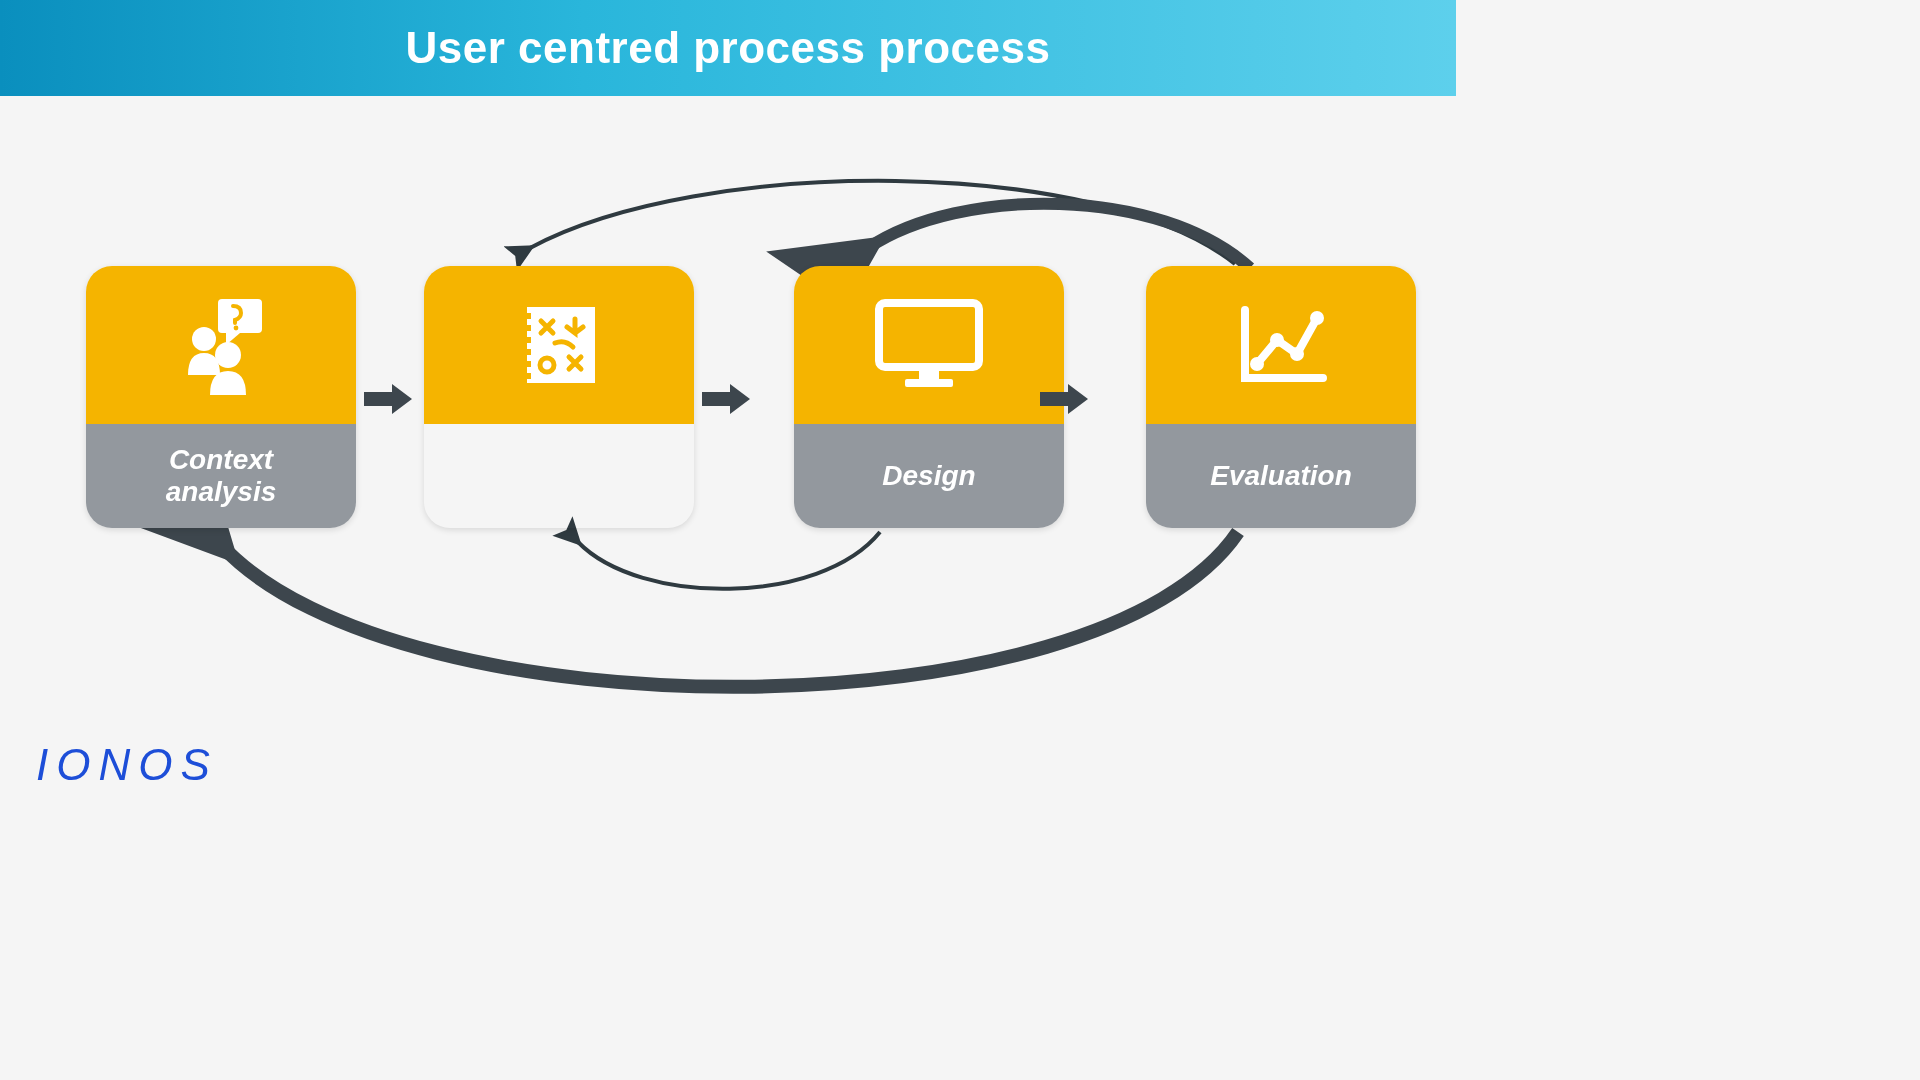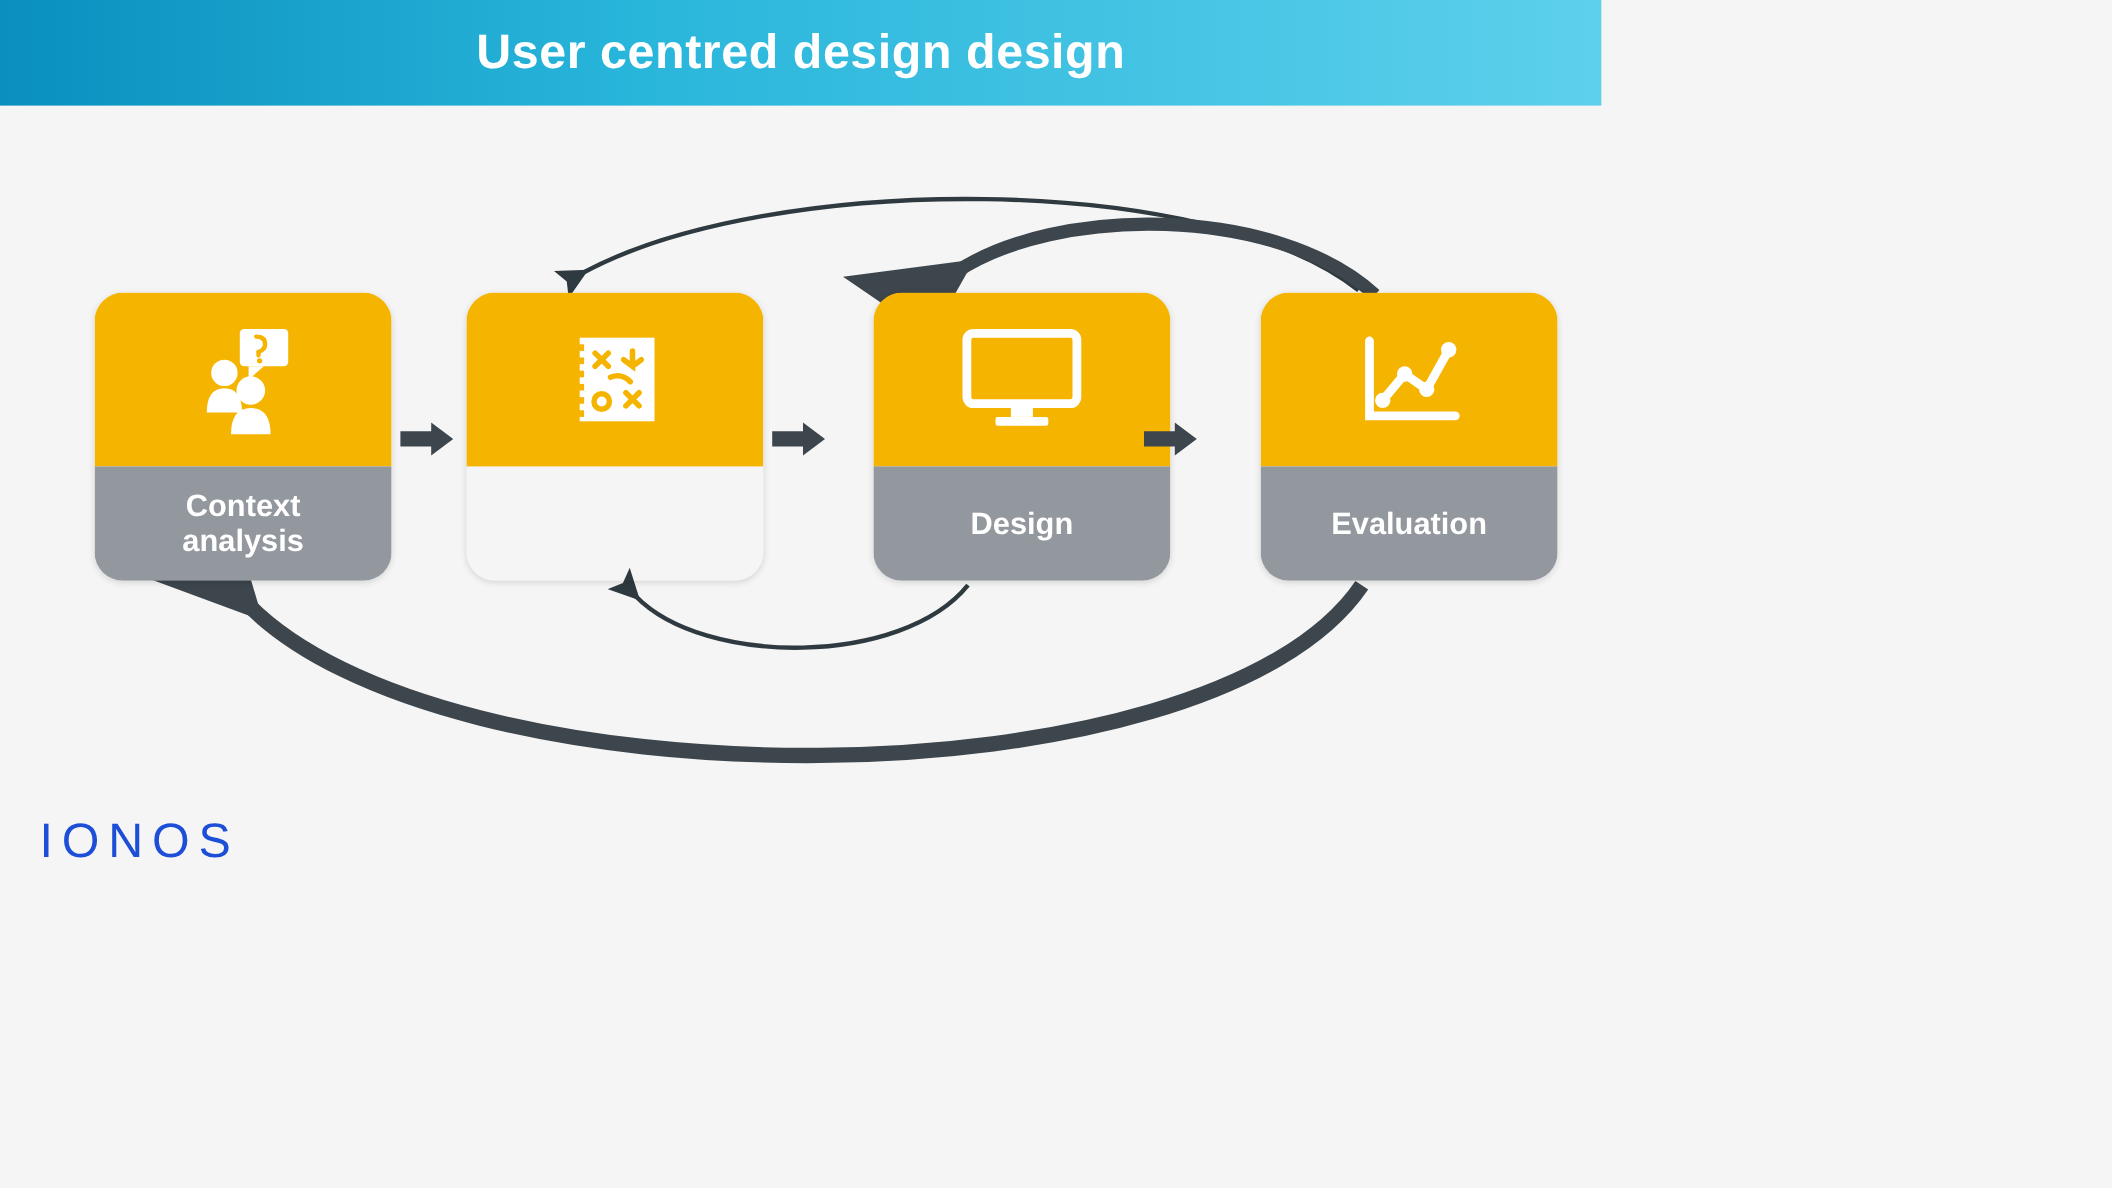--- a/index.html
+++ b/index.html
@@ -22,20 +22,21 @@
     margin: 0;
     color: #fff;
     font-size: 44px;
     font-weight: 600;
     letter-spacing: 0.5px;
   }
   .canvas {
     position: relative;
     width: 100%;
     height: 720px;
+    font-style: italic;
   }
   .card {
     position: absolute;
     width: 270px;
     height: 262px;
     border-radius: 26px;
     overflow: hidden;
     box-shadow: 0 2px 6px rgba(0,0,0,0.12);
     top: 170px;
   }
@@ -92,21 +93,21 @@
     top: 0;
     width: 1456px;
     height: 720px;
     pointer-events: none;
   }
 </style>
 </head>
 <body>
 
 <div class="header">
-  <h1>User centred design design</h1>
+  <h1>User centred process process</h1>
 </div>
 
 <div class="canvas">
 
   <svg class="curves" viewBox="0 0 1456 720">
     <defs>
       <marker id="ah-small" viewBox="0 0 10 10" refX="2" refY="5" markerWidth="7" markerHeight="7" orient="auto">
         <path d="M0,5 L10,0 L8,5 L10,10 Z" fill="#2f3a40"></path>
       </marker>
       <marker id="ah-big" viewBox="0 0 10 10" refX="2" refY="5" markerWidth="9" markerHeight="9" orient="auto">

